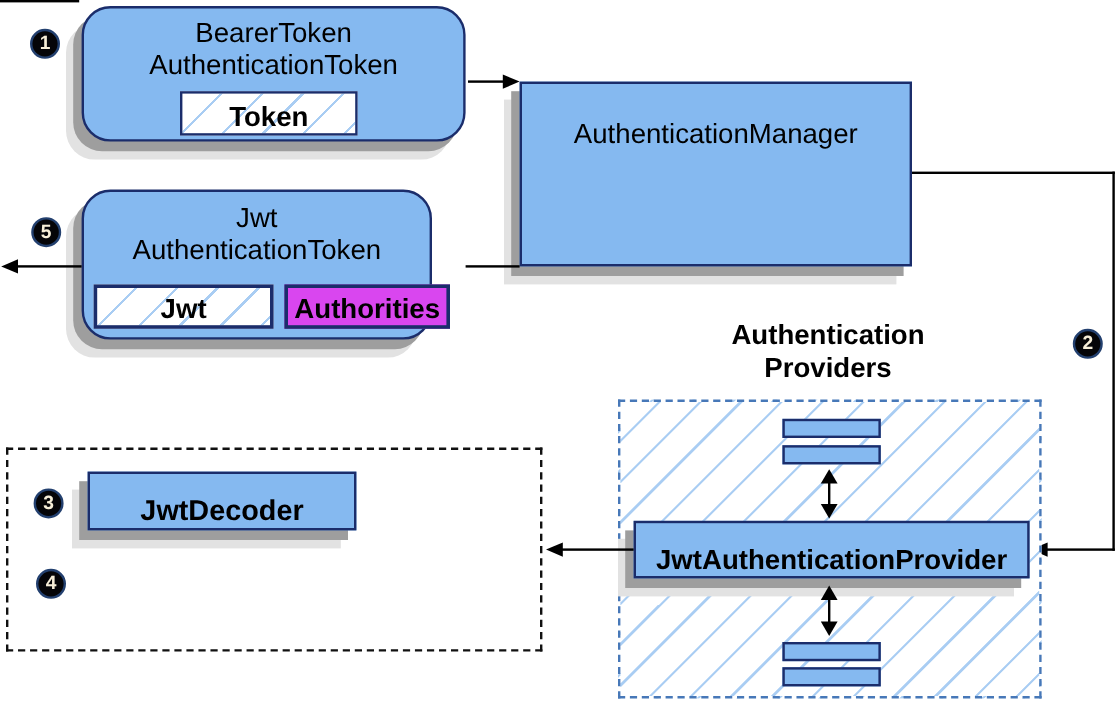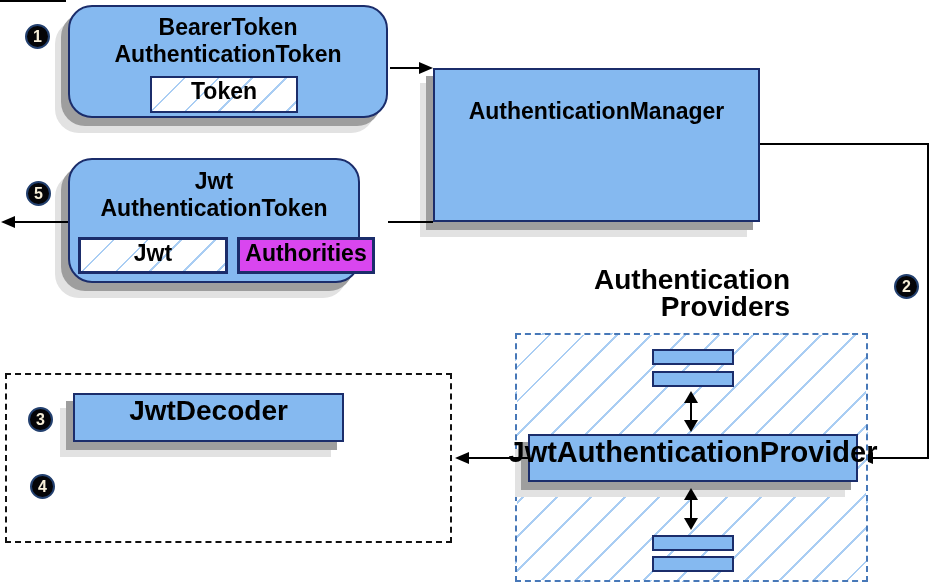--- a/index.html
+++ b/index.html
@@ -21,25 +21,25 @@
     box-shadow: -7px 8px 0 #9e9e9e, -13px 15px 0 #e2e2e2;
     box-sizing: border-box;
     font-weight: bold;
   }
   .rounded { border-radius: 24px; }
   .node-title {
     text-align: center;
     white-space: pre-line;
     font-size: 23px;
     line-height: 27px;
-    font-weight: bold;
+    font-weight: normal;
   }
   .center-text {
     display: flex;
-    align-items: flex-start;
+    align-items: flex-end;
     justify-content: center;
     text-align: center;
   }
 
   
   .hatch {
     background-color: #ffffff;
     background-image: repeating-linear-gradient(135deg,
       rgba(0,0,0,0) 0px, rgba(0,0,0,0) 22px, #a9cdf3 22px, #a9cdf3 24px);
   }
@@ -60,24 +60,24 @@
     box-sizing: border-box;
     background: #ffffff;
   }
   .dashed-blue {
     position: absolute;
     border: 2px dashed #4778b8;
     box-sizing: border-box;
   }
   .group-label {
     position: absolute;
-    text-align: right;
+    text-align: center;
     white-space: pre-line;
     font-weight: bold;
-    font-size: 28px;
+    font-size: 23px;
     line-height: 27px;
   }
 
   
   .line { position: absolute; background: #000; }
   .ah-right {
     position: absolute; width: 0; height: 0;
     border-top: 6px solid transparent;
     border-bottom: 6px solid transparent;
     border-left: 14px solid #000;
@@ -183,21 +183,21 @@
 
     <div class="bar" style="left:135px; top:14px;"></div>
     <div class="bar" style="left:135px; top:36px;"></div>
 
     <div class="varrow" style="left:167px; top:56px; height:41px;">
       <span class="up"></span>
       <span class="shaft"></span>
       <span class="down"></span>
     </div>
 
-    <div class="node center-text" style="left:11px; top:99px; width:330px; height:48px; font-size:29px;">
+    <div class="node center-text" style="left:11px; top:99px; width:330px; height:48px; font-size:23px;">
       <span>JwtAuthenticationProvider</span>
     </div>
 
     <div class="varrow" style="left:167px; top:153px; height:42px;">
       <span class="up"></span>
       <span class="shaft"></span>
       <span class="down"></span>
     </div>
 
     <div class="bar" style="left:135px; top:200px;"></div>
@@ -205,21 +205,21 @@
   </div>
 
   <div class="line" style="left:468px; top:457px; width:60px; height:2px;"></div>
   <div class="ah-left" style="left:455px; top:452px;"></div>
 
   <div class="dashed-black" style="left:5px; top:373px; width:447px; height:170px;"></div>
 
   <div class="step-badge" style="left:28px; top:407px;">
     <span>3</span>
   </div>
-  <div class="node center-text" style="left:73px; top:393px; width:271px; height:49px; font-size:28px;">
+  <div class="node center-text" style="left:73px; top:393px; width:224px; height:49px; font-size:24px;">
     <span>JwtDecoder</span>
   </div>
 
   <div class="step-badge" style="left:30px; top:474px;">
     <span>4</span>
   </div>
 
 </div>
 
 </body></html>

